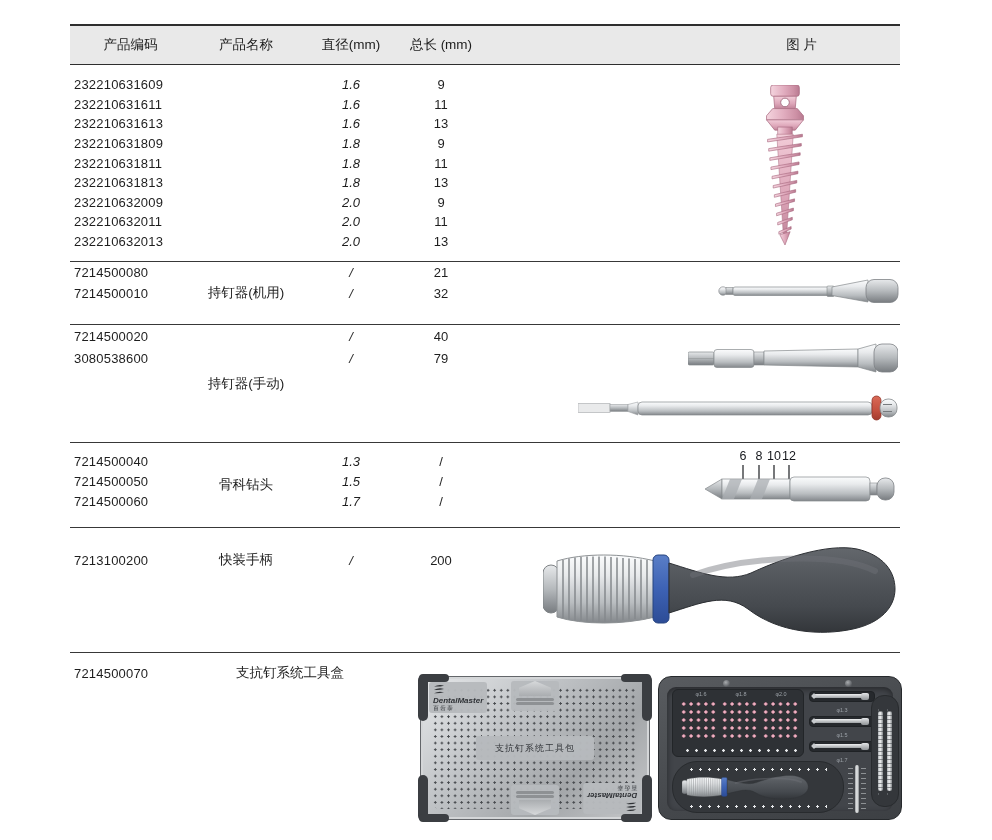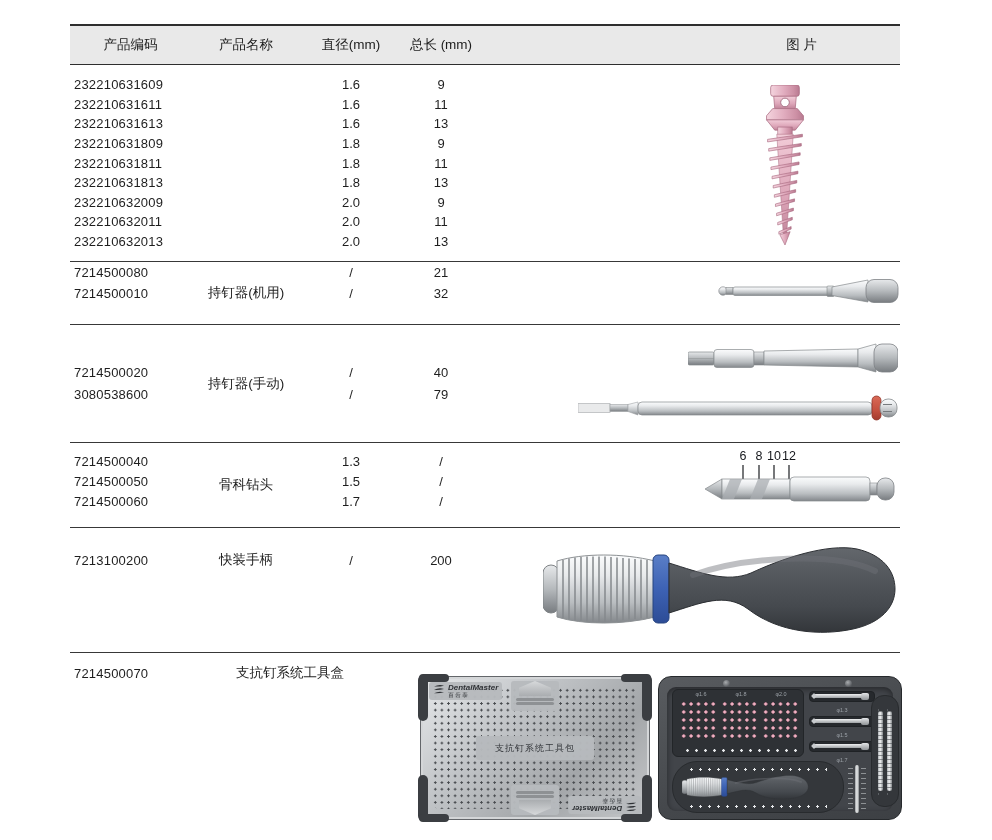--- a/index.html
+++ b/index.html
@@ -18,32 +18,32 @@
   }
   .thead .h{display:flex;justify-content:center;white-space:nowrap;}
   .thead .h-img{justify-content:center;padding-left:222px;font-family:Liberation Serif, serif;}
   
   .group{position:relative;border-bottom:1.5px solid #383838;}
   .group:last-child{border-bottom:none;}
   .g0{height:196px}.g1{height:62px}.g2{height:117px}.g3{height:84px}.g4{height:124px}.g5{height:195px}
   .rows{display:flex;flex-direction:column;height:100%;box-sizing:border-box;}
   .g0 .rows{justify-content:center}
   .g1 .rows{justify-content:flex-start}
-  .g2 .rows{justify-content:center}
+  .g2 .rows{justify-content:flex-start}
   .g3 .rows{padding-top:8px}
   .g4 .rows{padding-top:22px}
   .g5 .rows{padding-top:10px}
   .trow{display:grid;grid-template-columns:121px 110px 100px 80px;align-items:center;font-size:13px;}
   .g0 .trow{height:19.6px}
   .g1 .trow{height:21px}
   .g2 .trow{height:22px}
   .g3 .trow{height:20px}
   .g4 .trow,.g5 .trow{height:20px}
   .c-code{grid-column:1;text-align:left;padding-left:4px;letter-spacing:.2px;}
-  .c-dia{grid-column:3;text-align:center;}
+  .c-dia{grid-column:3;text-align:center;font-style:italic;}
   .c-len{grid-column:4;text-align:center;}
   .gname{
     position:absolute;left:121px;width:110px;top:0;bottom:0;
     display:flex;align-items:center;justify-content:center;
     font-size:13.5px;white-space:nowrap;pointer-events:none;
   }
   .g3 .gname{align-items:center}
   .g4 .gname{align-items:flex-start;padding-top:22px;line-height:20px}
   .g5 .gname{align-items:flex-start;padding-top:10px;line-height:20px}
   .illus{position:absolute;}
@@ -73,21 +73,21 @@
   .lid-center{left:50%;top:50%;transform:translate(-50%,-50%);width:118px;height:24px;
     display:flex;align-items:center;justify-content:center;
     font-size:9px;letter-spacing:1px;color:#33363a;}
   .latch{left:50%;transform:translateX(-50%);width:48px;height:30px;display:flex;flex-direction:column;align-items:center;gap:2px;}
   .latch.top{top:4px}.latch.bottom{bottom:4px;flex-direction:column-reverse}
   .pent{width:34px;height:15px;background:linear-gradient(#d7d9db,#aaadb0);
     clip-path:polygon(50% 0,97% 45%,97% 100%,3% 100%,3% 45%);}
   .latch.bottom .pent{transform:rotate(180deg);}
   .slotbar{width:38px;height:3px;border-radius:2px;background:#8e9194;box-shadow:0 4px 0 #8e9194;}
   .latch.bottom .slotbar{box-shadow:0 -4px 0 #8e9194;}
-  .lid-logo{display:flex;align-items:flex-start;gap:3px;padding:2px 4px;}
+  .lid-logo{display:flex;align-items:flex-start;gap:3px;padding:2px 4px;flex-direction:column;}
   .lid-logo.tl{left:8px;top:5px}
   .lid-logo.br{right:8px;bottom:5px;transform:rotate(180deg);}
   .brand-txt{line-height:1;}
   .brand-name{font-size:8px;font-weight:bold;font-style:italic;color:#2e3135;}
   .brand-cn{font-size:6px;color:#3a3d41;letter-spacing:1px;}
   
   .tray{position:absolute;box-sizing:border-box;border-radius:13px;
     background:linear-gradient(160deg,#595c60,#44474b 60%,#3d4044);
     border:1px solid #26292c;}
   .tray-well{position:absolute;left:8px;right:8px;top:10px;bottom:8px;border-radius:9px;

